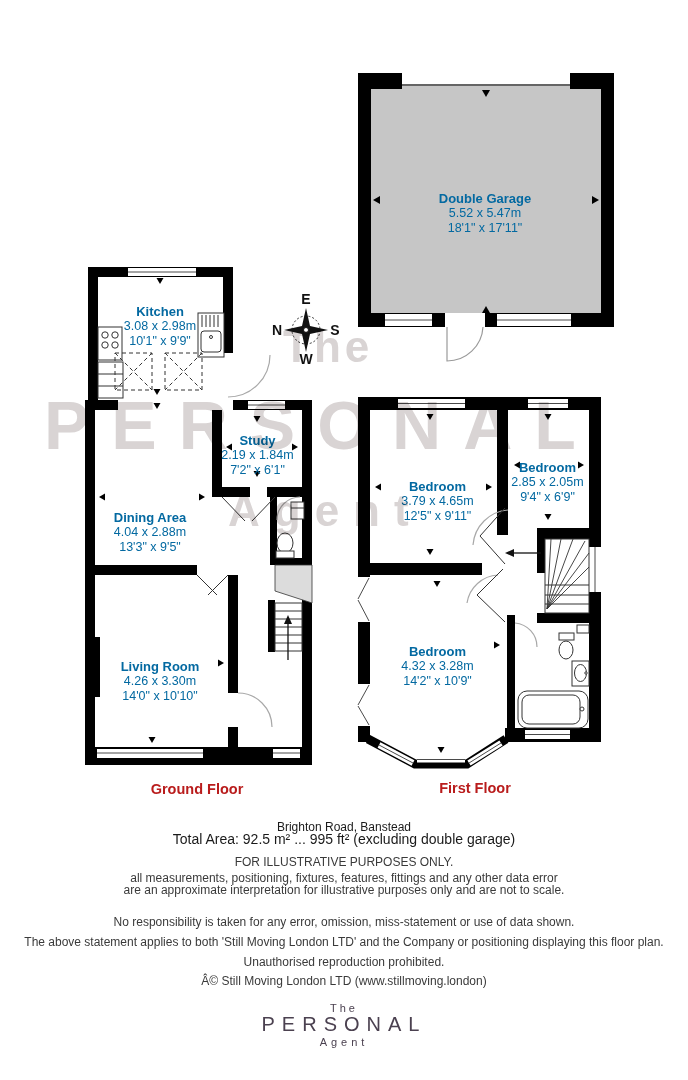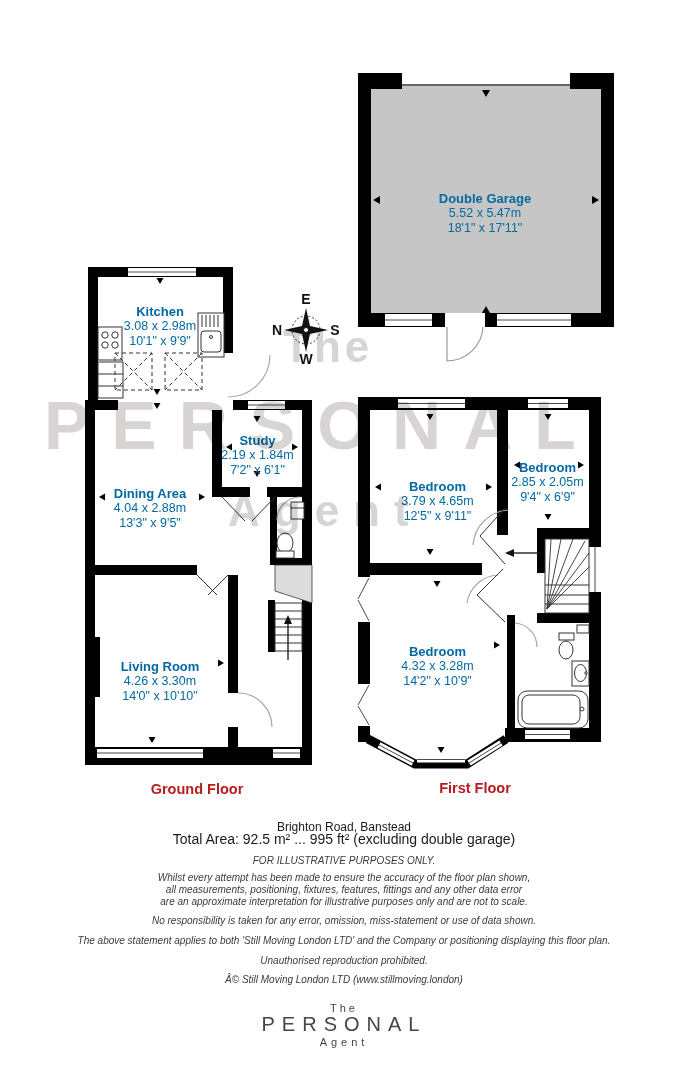--- a/index.html
+++ b/index.html
@@ -10,21 +10,21 @@
   .room-label .rname{font-weight:bold;font-size:13px;}
   .floor-caption{position:absolute;text-align:center;font-weight:bold;font-size:14.5px;color:#b91c1c;}
   .watermark{position:absolute;left:0;top:0;width:688px;height:1080px;pointer-events:none;
              mix-blend-mode:multiply;color:#d9d4d4;z-index:5;}
   .wm-the{position:absolute;left:283px;top:322px;font-size:44px;font-weight:bold;letter-spacing:4px;}
   .wm-personal{position:absolute;left:44px;top:386px;font-size:68px;font-weight:bold;letter-spacing:22px;}
   .wm-agent{position:absolute;left:228px;top:486px;font-size:44px;font-weight:bold;letter-spacing:14px;}
   .ftext{position:absolute;left:0;width:688px;text-align:center;}
   .addr{top:820px;font-size:12px;}
   .total{top:831px;font-size:14px;}
-  .small{font-size:10px;color:#3a3a3a;font-style:italic;}
+  .small{font-size:12px;color:#3a3a3a;}
   .illus{top:855px;}
   .disc{top:872px;line-height:12px;}
   .noresp{top:915px;}
   .stmt{top:935px;}
   .repro{top:955px;}
   .copyr{top:974px;}
   .logo{position:absolute;left:0;width:688px;text-align:center;color:#4b4150;}
   .logo-the{top:1002px;font-size:11px;letter-spacing:3px;}
   .logo-personal{top:1013px;font-size:20px;letter-spacing:7px;}
   .logo-agent{top:1036px;font-size:11px;letter-spacing:4px;}
@@ -285,21 +285,21 @@
     <div>3.08 x 2.98m</div>
     <div>10'1" x 9'9"</div>
   </div>
 
   <div class="room-label" style="left:195px;top:433px;width:125px;">
     <div class="rname">Study</div>
     <div>2.19 x 1.84m</div>
     <div>7'2" x 6'1"</div>
   </div>
 
-  <div class="room-label" style="left:85px;top:486px;width:130px;">
+  <div class="room-label" style="left:85px;top:510px;width:130px;">
     <div class="rname">Dining Area</div>
     <div>4.04 x 2.88m</div>
     <div>13'3" x 9'5"</div>
   </div>
 
   <div class="room-label" style="left:90px;top:659px;width:140px;">
     <div class="rname">Living Room</div>
     <div>4.26 x 3.30m</div>
     <div>14'0" x 10'10"</div>
   </div>
@@ -322,21 +322,20 @@
     <div>14'2" x 10'9"</div>
   </div>
 
   <div class="floor-caption" style="left:117px;top:781px;width:160px;">Ground Floor</div>
   <div class="floor-caption" style="left:395px;top:780px;width:160px;">First Floor</div>
 
   <div class="ftext addr">Brighton Road, Banstead</div>
   <div class="ftext total">Total Area: 92.5 m² ... 995 ft² (excluding double garage)</div>
   <div class="ftext small illus">FOR ILLUSTRATIVE PURPOSES ONLY.</div>
   <div class="ftext small disc">
-    <div>Whilst every attempt has been made to ensure the accuracy of the floor plan shown,</div>
     <div>all measurements, positioning, fixtures, features, fittings and any other data error</div>
     <div>are an approximate interpretation for illustrative purposes only and are not to scale.</div>
   </div>
   <div class="ftext small noresp">No responsibility is taken for any error, omission, miss-statement or use of data shown.</div>
   <div class="ftext small stmt">The above statement applies to both 'Still Moving London LTD' and the Company or positioning displaying this floor plan.</div>
   <div class="ftext small copyr">Â© Still Moving London LTD (www.stillmoving.london)</div>
   <div class="ftext small repro">Unauthorised reproduction prohibited.</div>
 
   <div class="logo logo-the">The</div>
   <div class="logo logo-personal">PERSONAL</div>

